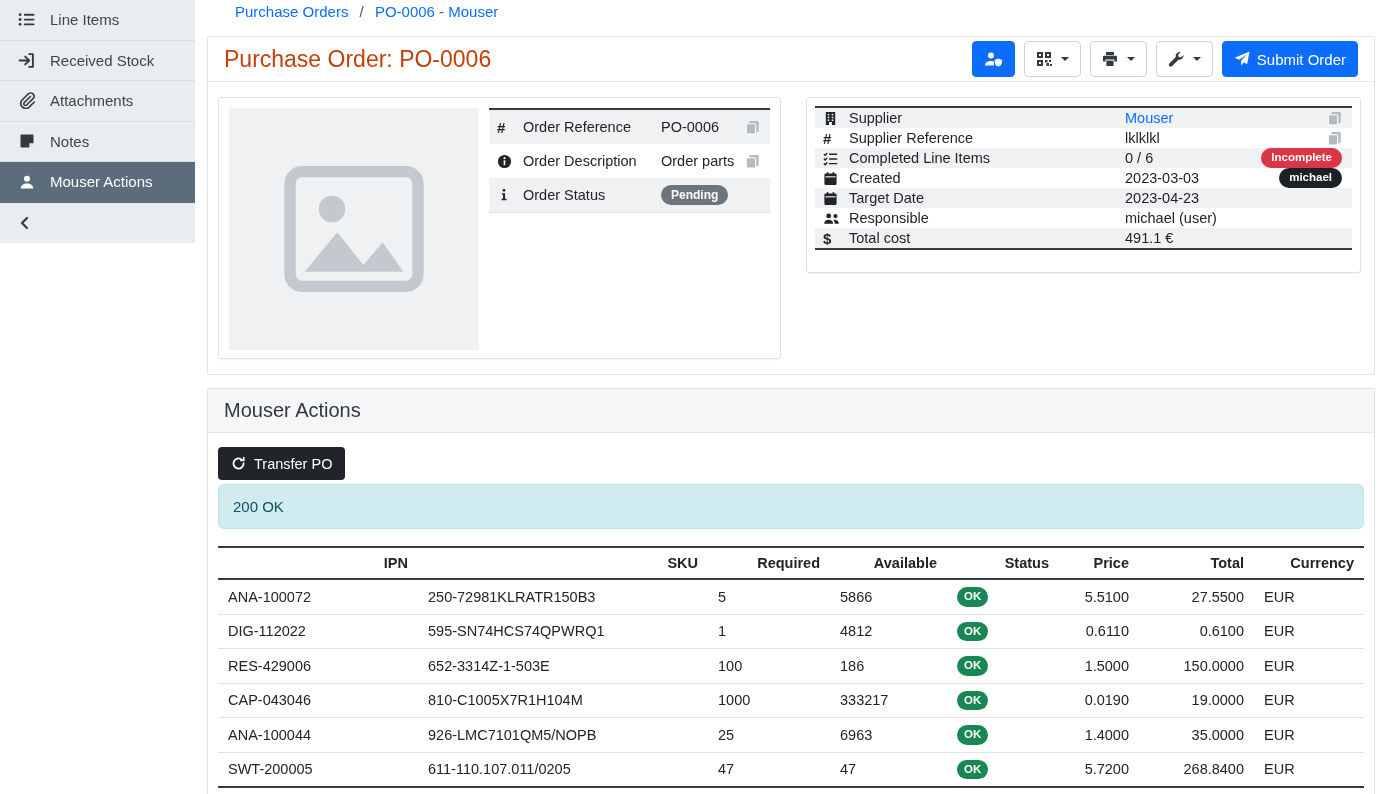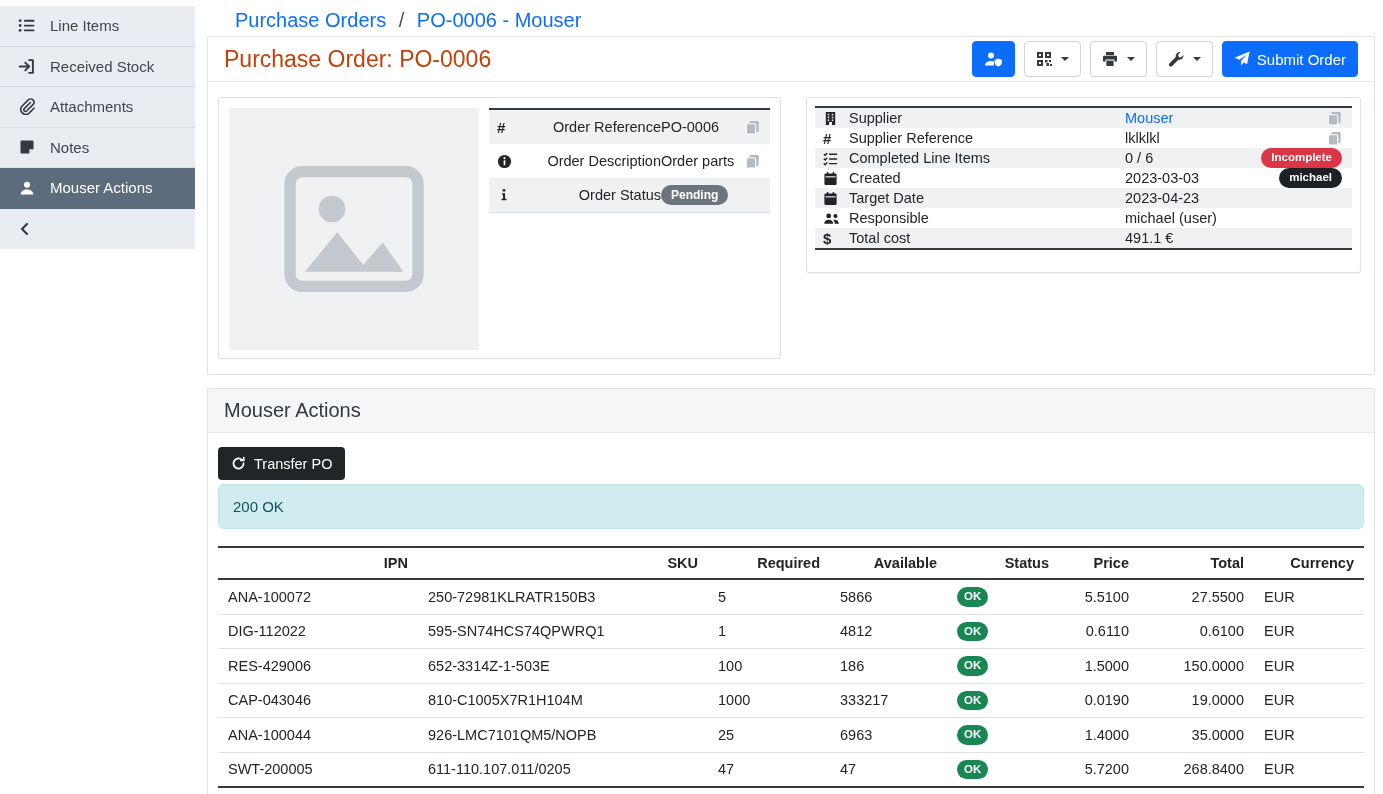--- a/index.html
+++ b/index.html
@@ -1,32 +1,32 @@
 <!DOCTYPE html>
 <html><head>
 <meta charset="utf-8">
 <style>
   * { margin:0; padding:0; box-sizing:border-box; }
   html,body { width:1383px; height:794px; overflow:hidden; background:#fff;
     font-family:"Liberation Sans","DejaVu Sans",sans-serif; color:#212529; font-size:14.5px; }
   body { display:flex; align-items:flex-start; }
 
   
-  .sidebar { width:195px; flex:none; padding-top:6px; background:#fff; }
+  .sidebar { width:195px; flex:none; background:#fff; }
   .side-menu { background:#e9edf2; }
   .side-item { display:flex; align-items:center; gap:14px; height:40.5px; padding:0 14px 0 17px;
     color:#3f454b; border-bottom:1px solid #d9dee5; cursor:pointer; font-size:15px; }
   .side-item .icn { width:19px; display:flex; justify-content:center; color:#343a40; flex:none; }
   .side-item.active { background:#5d6c7c; color:#fff; border-bottom-color:#5d6c7c; }
   .side-item.active .icn { color:#fff; }
   .side-collapse { height:40px; display:flex; align-items:center; padding-left:17px; color:#343a40; cursor:pointer; }
 
   
   main { flex:1; padding:0 8px 0 12px; min-width:0; }
-  .breadcrumb { height:36px; padding:9px 0 0 28px; font-size:20px; }
+  .breadcrumb { height:36px; padding:3px 0 0 28px; font-size:15px; }
   .breadcrumb a { color:#0d6efd; text-decoration:none; cursor:pointer; }
   .breadcrumb .sep { color:#495057; margin:0 7px; }
 
   .card { border:1px solid #dfe3e6; background:#fff; border-radius:2px; }
   .card + .card { margin-top:13px; }
   .card-header { display:flex; align-items:center; justify-content:space-between;
     padding:4px 16px; border-bottom:1px solid #e4e7ea; min-height:44px; }
   .card-header.gray { background:#f5f6f7; }
   .page-title { font-size:23px; font-weight:500; color:#c2410c; }
   .panel-title { font-size:20px; font-weight:500; color:#33383d; }
@@ -45,21 +45,21 @@
   .subcard.right { flex:1; padding:8px; align-self:flex-start; }
   .thumb { width:250px; height:242px; background:#f0f1f3; flex:none; display:flex; align-items:center; justify-content:center; }
   .dtable { flex:1; border-top:2px solid #343a40; border-bottom:1px solid #dee2e6; align-self:flex-start; }
   .dtable2 { border-top:2px solid #343a40; border-bottom:2px solid #343a40; margin-bottom:14px; }
   .drow { display:flex; align-items:center; padding:0 10px 0 8px; }
   .drow:nth-child(odd) { background:#f0f1f2; }
   .left .drow { height:34px; }
   .right .drow { height:20px; }
   .drow .icn { width:26px; flex:none; display:flex; color:#212529; }
   .drow .glyph { font-weight:700; font-size:15px; }
-  .left .drow .lbl { width:138px; flex:none;text-align:right; }
+  .left .drow .lbl { width:138px; flex:none; }
   .right .drow .lbl { width:276px; flex:none; }
   .drow .val { white-space:nowrap; }
   .drow a.val { color:#0d6efd; text-decoration:none; cursor:pointer; }
   .trail { margin-left:auto; display:flex; align-items:center; }
   .copy { color:#b3bac1; cursor:pointer; display:flex; }
 
   .badge { display:inline-block; border-radius:10px; padding:4px 10px; font-size:11.5px;
     font-weight:700; color:#fff; line-height:1; }
   .badge.gray { background:#6c757d; font-weight:600; font-size:12px; }
   .badge.red { background:#dc3545; }

